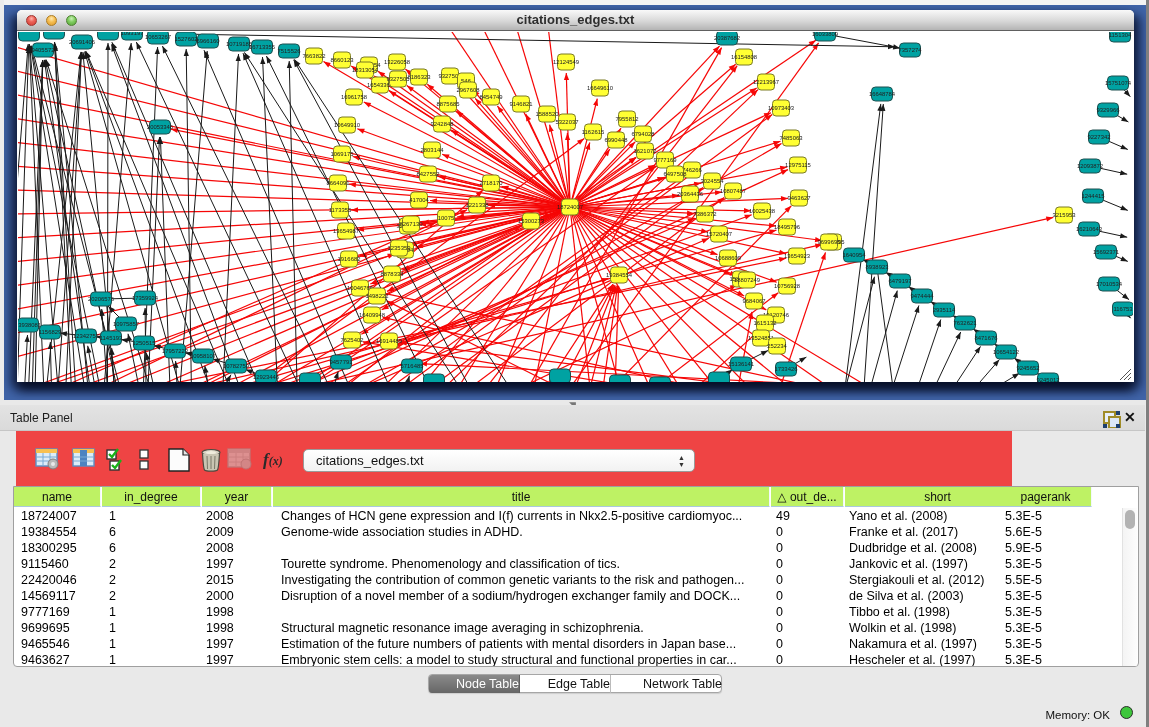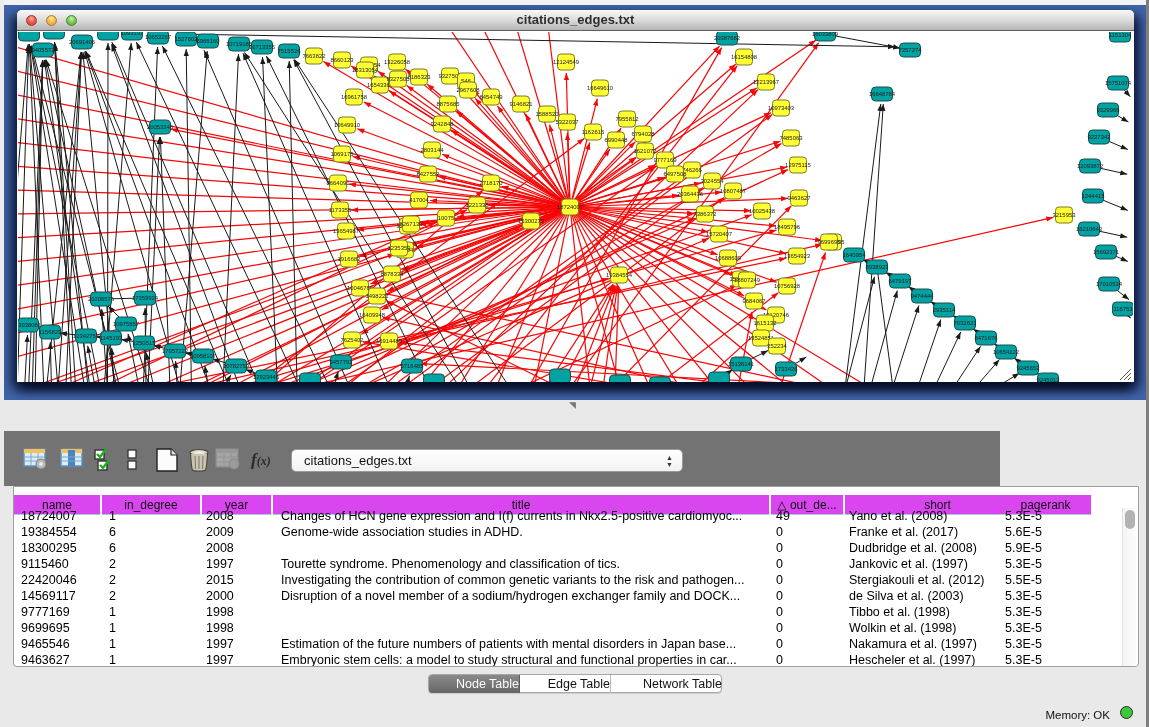--- a/index.html
+++ b/index.html
@@ -18,29 +18,29 @@
 #tl-r{left:9px;background:radial-gradient(circle at 50% 30%,#ffb3ad 0%,#ec6359 40%,#d23b32 100%);border:1px solid #a03530}
 #tl-y{left:29px;background:radial-gradient(circle at 50% 30%,#ffe9b0 0%,#f5bd4f 45%,#dd9a2f 100%);border:1px solid #ad7c22}
 #tl-g{left:49px;background:radial-gradient(circle at 50% 30%,#c9f0b6 0%,#7ecc5e 45%,#58a23a 100%);border:1px solid #4e8032}
 #gwrap{position:absolute;left:1px;top:22px;width:1115px;height:350px;overflow:hidden;background:#fff}
 #bottom{position:absolute;left:0;top:400px;width:1149px;height:327px;background:#e9e9e9}
 #tpbar{position:absolute;left:0;top:5px;width:1145px;height:26px;
  background:linear-gradient(#e3e3e3,#dadada);border-bottom:1px solid #c6c6c6}
 #tpbar .t{position:absolute;left:10px;top:6px;font-size:12px;color:#1d1d1d}
 #closex{position:absolute;left:1124px;top:4px;font-size:14px;font-weight:bold;color:#111}
 #floaticon{position:absolute;left:1103px;top:6px}
-#toolrow{position:absolute;left:4px;top:31px;width:996px;height:55px;background:#737373}
+#toolrow{position:absolute;left:16px;top:31px;width:996px;height:55px;background:#ef4444}
 .ticon{position:absolute;top:17px}
 #combo{position:absolute;left:287px;top:18px;width:392px;height:23px;background:linear-gradient(#ffffff,#f2f2f2);
  border:1px solid #9a9a9a;border-radius:5px;font-size:13px;color:#111;line-height:21px;padding-left:12px}
 #combo .arr{position:absolute;right:9px;top:4px;font-size:7px;color:#333;line-height:7px;text-align:center}
 #tblwrap{position:absolute;left:13px;top:86px;width:1126px;height:181px;background:#fff;
  border:1px solid #9f9f9f;border-radius:0 0 4px 4px;overflow:hidden}
 #thead{position:absolute;left:0;top:0;width:1078px;height:20px;background:#fff;font-size:12px}
-#thead span{position:absolute;top:8px;height:20px;background:#d946ef;border-right:1px solid #f2f8fc;
+#thead span{position:absolute;top:0;height:20px;background:#bef264;border-right:1px solid #f2f8fc;
  border-bottom:1px solid #aac8dd;text-align:center;line-height:20px;color:#111}
 #tbody{position:absolute;left:0;top:21px;width:1078px;font-size:12.5px;color:#000}
 .tr{position:relative;height:16px;line-height:16px;white-space:nowrap}
 .tr span{position:absolute;top:0}
 .c0{left:7px}.c1{left:95px}.c2{left:192px}.c3{left:267px}.c4{left:762px}.c5{left:835px}.c6{left:991px}
 #vsb{position:absolute;right:1px;top:21px;width:15px;height:158px;background:linear-gradient(90deg,#f4f4f4,#fdfdfd);border-left:1px solid #e2e2e2}
 #vsb .th{position:absolute;left:2px;top:2px;width:10px;height:19px;border-radius:5px;background:#b3b3b3}
 #tabs{position:absolute;left:428px;top:274px;width:294px;height:19px;background:#fff;
  border:1px solid #a6a6a6;border-radius:4px;font-size:12.5px;line-height:18px;text-align:right;color:#111;
  box-shadow:0 1px 1px rgba(0,0,0,.12)}
@@ -816,20 +816,31 @@
           <line x1="5" y1="11" x2="12" y2="4"></line>
           <line x1="9" y1="11" x2="12" y2="8"></line>
         </g>
     </svg>
   </div>
 </div>
 <div id="left-strip"></div>
 <div id="rstrip"></div>
 <div id="bottom">
   <div id="caret">◥</div>
+  <div id="tpbar">
+    <div class="t">Table Panel</div>
+    <svg id="floaticon" width="19" height="17">
+      <rect x="1" y="1" width="11" height="11" fill="#e8f0fa" stroke="#a08c28" stroke-width="2"></rect>
+      <rect x="6" y="6" width="11" height="11" fill="#dce8f8" stroke="#a08c28" stroke-width="2"></rect>
+      <rect x="13" y="0" width="4" height="4" fill="#1d3f6e"></rect>
+        <rect x="0" y="13" width="4" height="4" fill="#1d3f6e"></rect>
+        <rect x="13" y="13" width="4" height="4" fill="#1d3f6e"></rect>
+    </svg>
+    <div id="closex">✕</div>
+  </div>
   <div id="toolrow">
 
 <svg class="ticon" style="left:19px" width="25" height="23">
  <rect x="1" y="1" width="21" height="17" fill="#dcecf8" stroke="#5b8fc4" stroke-width="1.4"></rect>
  <rect x="1" y="1" width="21" height="4" fill="#f8c050"></rect>
  <g stroke="#79aad4" stroke-width="1">
           <line x1="1" y1="9" x2="22" y2="9"></line>
           <line x1="1" y1="13" x2="22" y2="13"></line>
           <line x1="8" y1="5" x2="8" y2="18"></line>
           <line x1="15" y1="5" x2="15" y2="18"></line>
@@ -954,20 +965,21 @@
           <span class="c1">1</span>
           <span class="c2">1998</span>
           <span class="c4">0</span>
           <span class="c5">Tibbo et al. (1998)</span>
           <span class="c6">5.3E-5</span>
         </div>
 <div class="tr">
           <span class="c0">9699695</span>
           <span class="c1">1</span>
           <span class="c2">1998</span>
+          <span class="c3">Structural magnetic resonance image averaging in schizophrenia.</span>
           <span class="c4">0</span>
           <span class="c5">Wolkin et al. (1998)</span>
           <span class="c6">5.3E-5</span>
         </div>
 <div class="tr">
           <span class="c0">9465546</span>
           <span class="c1">1</span>
           <span class="c2">1997</span>
           <span class="c3">Estimation of the future numbers of patients with mental disorders in Japan base...</span>
           <span class="c4">0</span>

